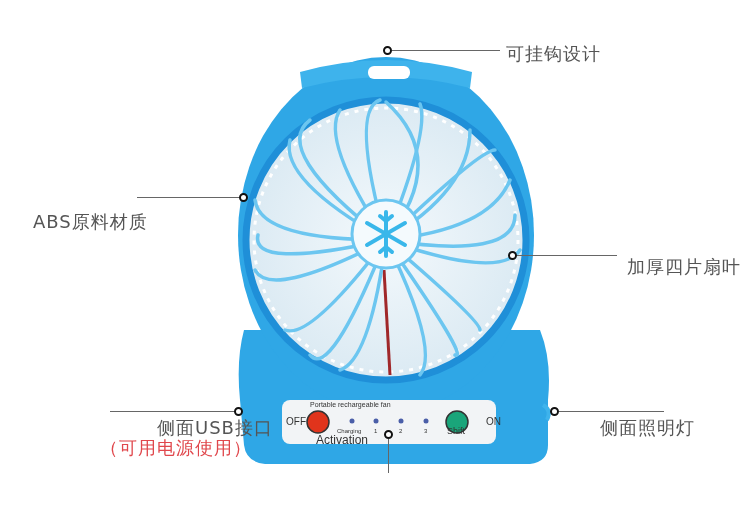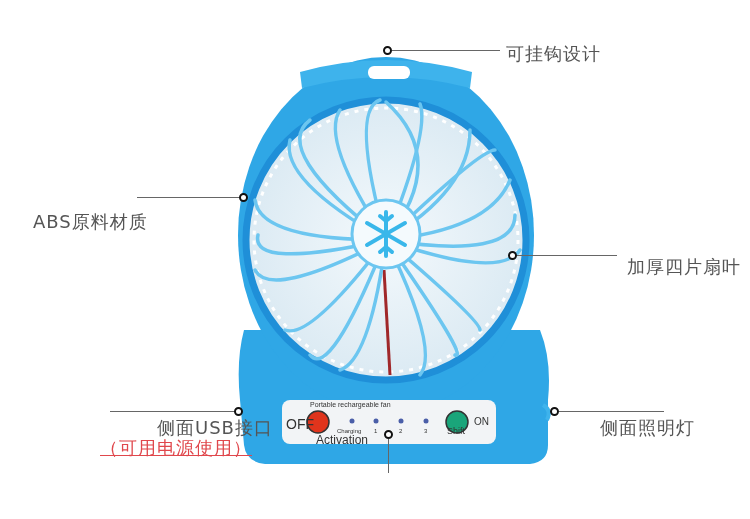--- a/index.html
+++ b/index.html
@@ -1,18 +1,18 @@
 <!DOCTYPE html>
 <html><head>
 <meta charset="utf-8">
 <style>
   html,body{margin:0;padding:0;background:#fff;}
   body{width:750px;height:519px;position:relative;overflow:hidden;font-family:"DejaVu Sans",sans-serif;}
   .callout{position:absolute;color:#555;font-size:18px;letter-spacing:1px;white-space:nowrap;}
-  .red{color:#e0474c;text-decoration:underline;}
+  .red{color:#e0474c;}
   .line{position:absolute;background:#666;height:1px;}
   .vline{position:absolute;background:#666;width:1px;}
   .dot{position:absolute;width:5px;height:5px;border:2px solid #111;border-radius:50%;background:#fff;}
   svg{position:absolute;left:0;top:0;}
   .panel-text{position:absolute;font-family:"Liberation Sans",sans-serif;color:#333;}
 </style>
 </head>
 <body>
 
 <svg width="750" height="519" viewBox="0 0 750 519">
@@ -76,22 +76,22 @@
   <circle cx="457" cy="422" r="11" fill="#1aa57a" stroke="#333" stroke-width="1.5"></circle>
   <g fill="#4a5ea8">
     <circle cx="352" cy="421" r="2.5"></circle>
       <circle cx="376" cy="421" r="2.5"></circle>
     <circle cx="401" cy="421" r="2.5"></circle>
       <circle cx="426" cy="421" r="2.5"></circle>
   </g>
 </svg>
 
 <div class="panel-text" style="left:310px;top:401px;font-size:7px;">Portable rechargeable fan</div>
-<div class="panel-text" style="left:286px;top:416px;font-size:14px;">OFF</div>
-<div class="panel-text" style="left:474px;top:416px;font-size:10px;">ON</div>
+<div class="panel-text" style="left:286px;top:416px;font-size:10px;">OFF</div>
+<div class="panel-text" style="left:486px;top:416px;font-size:10px;">ON</div>
 <div class="panel-text" style="left:300px;top:433px;font-size:12px;margin-left:16px;">Activation</div>
 <div class="panel-text" style="left:447px;top:426px;font-size:9px;">Shift</div>
 <div class="panel-text" style="left:337px;top:428px;font-size:6px;">Charging</div>
 <div class="panel-text" style="left:374px;top:428px;font-size:6px;">1</div>
 <div class="panel-text" style="left:399px;top:428px;font-size:6px;">2</div>
 <div class="panel-text" style="left:424px;top:428px;font-size:6px;">3</div>
 
 <div class="dot" style="left:383px;top:46px;"></div>
 <div class="line" style="left:392px;top:50px;width:108px;"></div>
 <div class="callout" style="left:506px;top:42px;">可挂钩设计</div>

